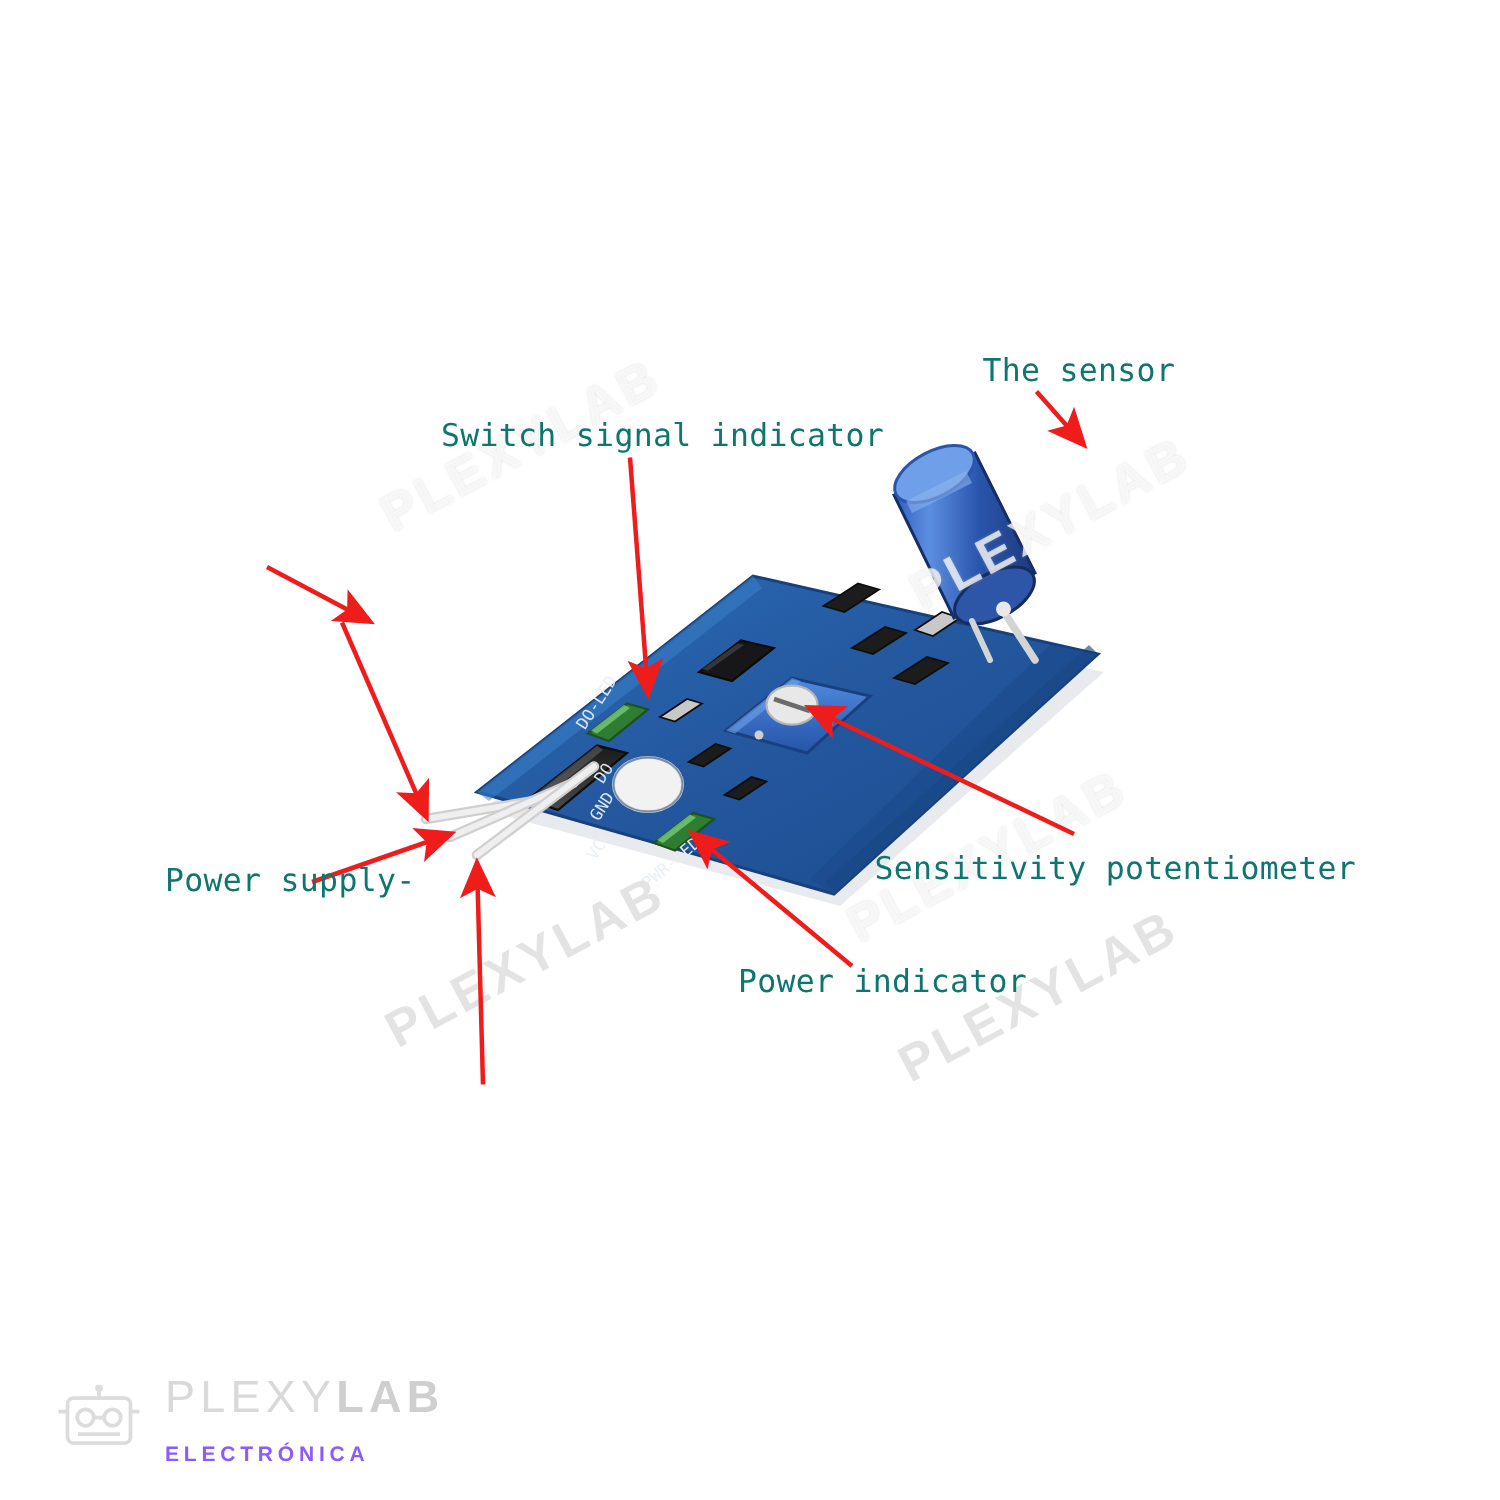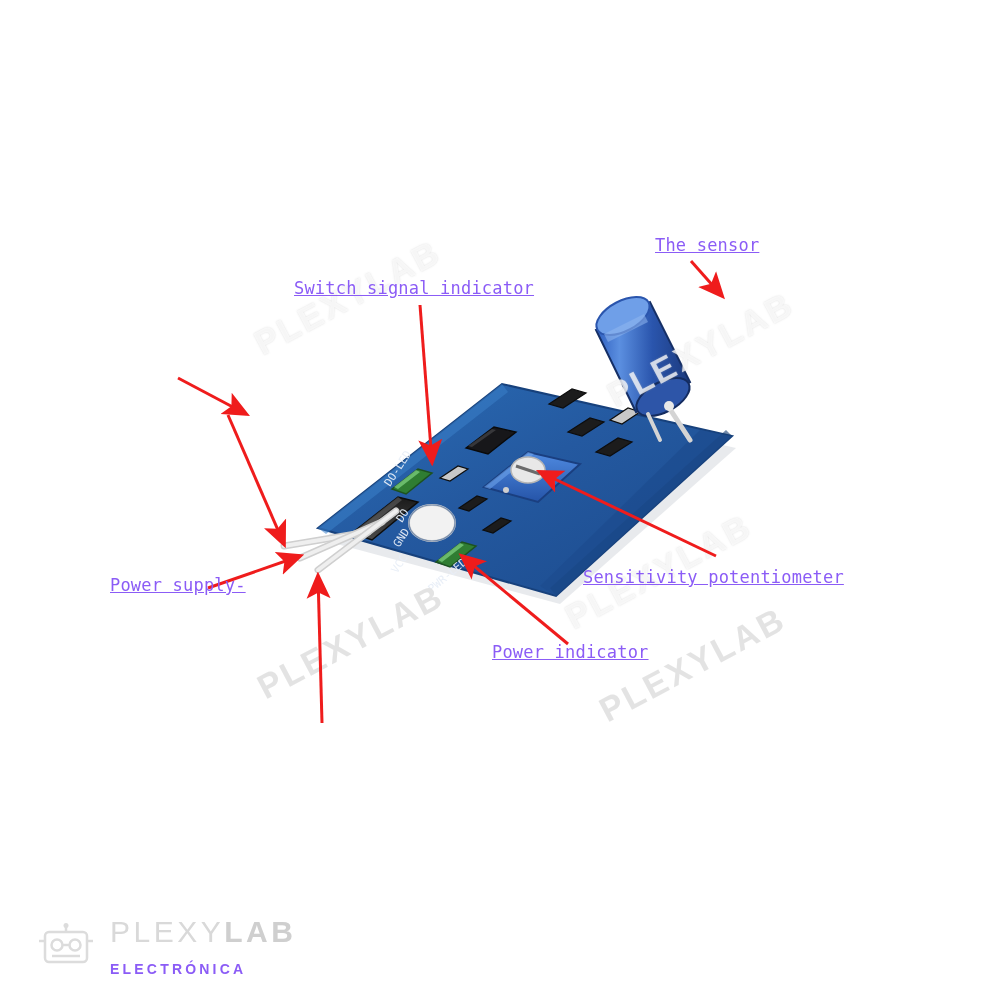--- a/index.html
+++ b/index.html
@@ -16,27 +16,26 @@
   }
   #stage {
     position: absolute;
     left: 0; top: 0;
     width: 1000px;
     height: 1000px;
     background: #ffffff;
   }
   .label {
     position: absolute;
-    color: #8b5cf6;
+    color: #0f766e;
     font-family: "DejaVu Sans Mono", monospace;
-    font-size: 17px;
+    font-size: 21px;
     letter-spacing: 0.2px;
     white-space: nowrap;
     line-height: 1.1;
-    text-decoration: underline;
   }
   .wm {
     position: absolute;
     color: rgba(255,255,255,0.72);
     font-family: "Liberation Sans", sans-serif;
     font-weight: 700;
     font-size: 34px;
     letter-spacing: 3px;
     transform: rotate(-28deg);
     text-shadow: 0 0 2px rgba(180,180,180,0.45);

